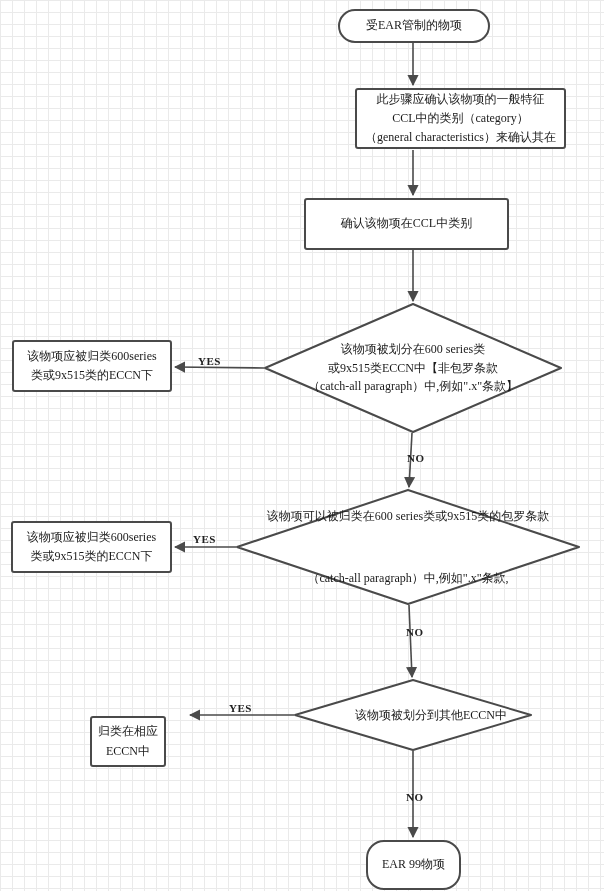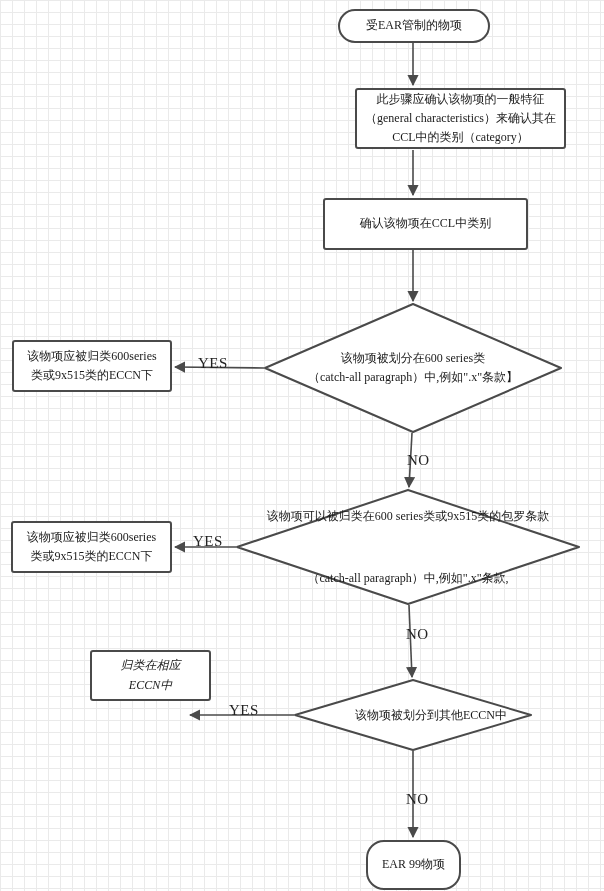--- a/index.html
+++ b/index.html
@@ -39,23 +39,24 @@
     position:absolute;
     display:flex; flex-direction:column;
     align-items:center; justify-content:center;
     text-align:center;
     font-size:12px; line-height:1.55;
     color:#1a1a1a;
     pointer-events:none;
   }
   .edge-label {
     position:absolute;
-    font-size:15px;
+    font-size:11px;
     letter-spacing:0.5px;
     color:#222222;
+    font-weight:bold;
   }
 </style>
 </head>
 <body>
 
 <div class="canvas">
 
   <svg class="connectors" viewBox="0 0 604 891">
     <defs>
       <marker id="arrow" viewBox="0 0 10 10" refX="9" refY="5" markerWidth="7" markerHeight="7" orient="auto-start-reverse">
@@ -78,30 +79,31 @@
     <line x1="236" y1="547" x2="175" y2="547" stroke="#4a4a4a" stroke-width="1.6" marker-end="url(#arrow)"></line>
     <line x1="294" y1="715" x2="190" y2="715" stroke="#4a4a4a" stroke-width="1.6" marker-end="url(#arrow)"></line>
   </svg>
 
   <div class="node stadium" style="left:338px; top:9px; width:152px; height:34px;">
     <div>受EAR管制的物项</div>
   </div>
 
   <div class="node" style="left:309px; top:88px; width:211px; height:61px;margin-left:46px;">
     <div>此步骤应确认该物项的一般特征</div>
+    <div>CCL中的类别（category）</div>
     <div>（general characteristics）来确认其在</div>
-    <div>CCL中的类别（category）</div>
   </div>
 
-  <div class="node" style="left:323px; top:198px; width:205px; height:52px;">
+  <div class="node" style="left:304px; top:198px; width:205px; height:52px;">
     <div>确认该物项在CCL中类别</div>
   </div>
 
   <div class="dtext" style="left:268px; top:336px; width:290px; height:64px;">
     <div>该物项被划分在600 series类</div>
+    <div>或9x515类ECCN中【非包罗条款</div>
     <div>（catch-all paragraph）中,例如".x"条款】</div>
   </div>
 
   <div class="node" style="left:12px; top:340px; width:160px; height:52px;">
     <div>该物项应被归类600series</div>
     <div>类或9x515类的ECCN下</div>
   </div>
 
   <div class="dtext" style="left:243px; top:527px; width:330px; height:40px;gap:43px;">
     <div>该物项可以被归类在600 series类或9x515类的包罗条款</div>
@@ -110,21 +112,21 @@
 
   <div class="node" style="left:11px; top:521px; width:161px; height:52px;">
     <div>该物项应被归类600series</div>
     <div>类或9x515类的ECCN下</div>
   </div>
 
   <div class="dtext" style="left:321px; top:705px; width:220px; height:20px;">
     <div>该物项被划分到其他ECCN中</div>
   </div>
 
-  <div class="node" style="left:90px; top:650px; width:121px; height:51px;font-style:italic;">
+  <div class="node" style="left:90px; top:716px; width:76px; height:51px;">
     <div>归类在相应</div>
     <div>ECCN中</div>
   </div>
 
   <div class="node stadium" style="left:366px; top:840px; width:95px; height:50px;">
     <div>EAR 99物项</div>
   </div>
 
   <span class="edge-label" style="left:198px; top:355px;">YES</span>
   <span class="edge-label" style="left:407px; top:452px;">NO</span>

